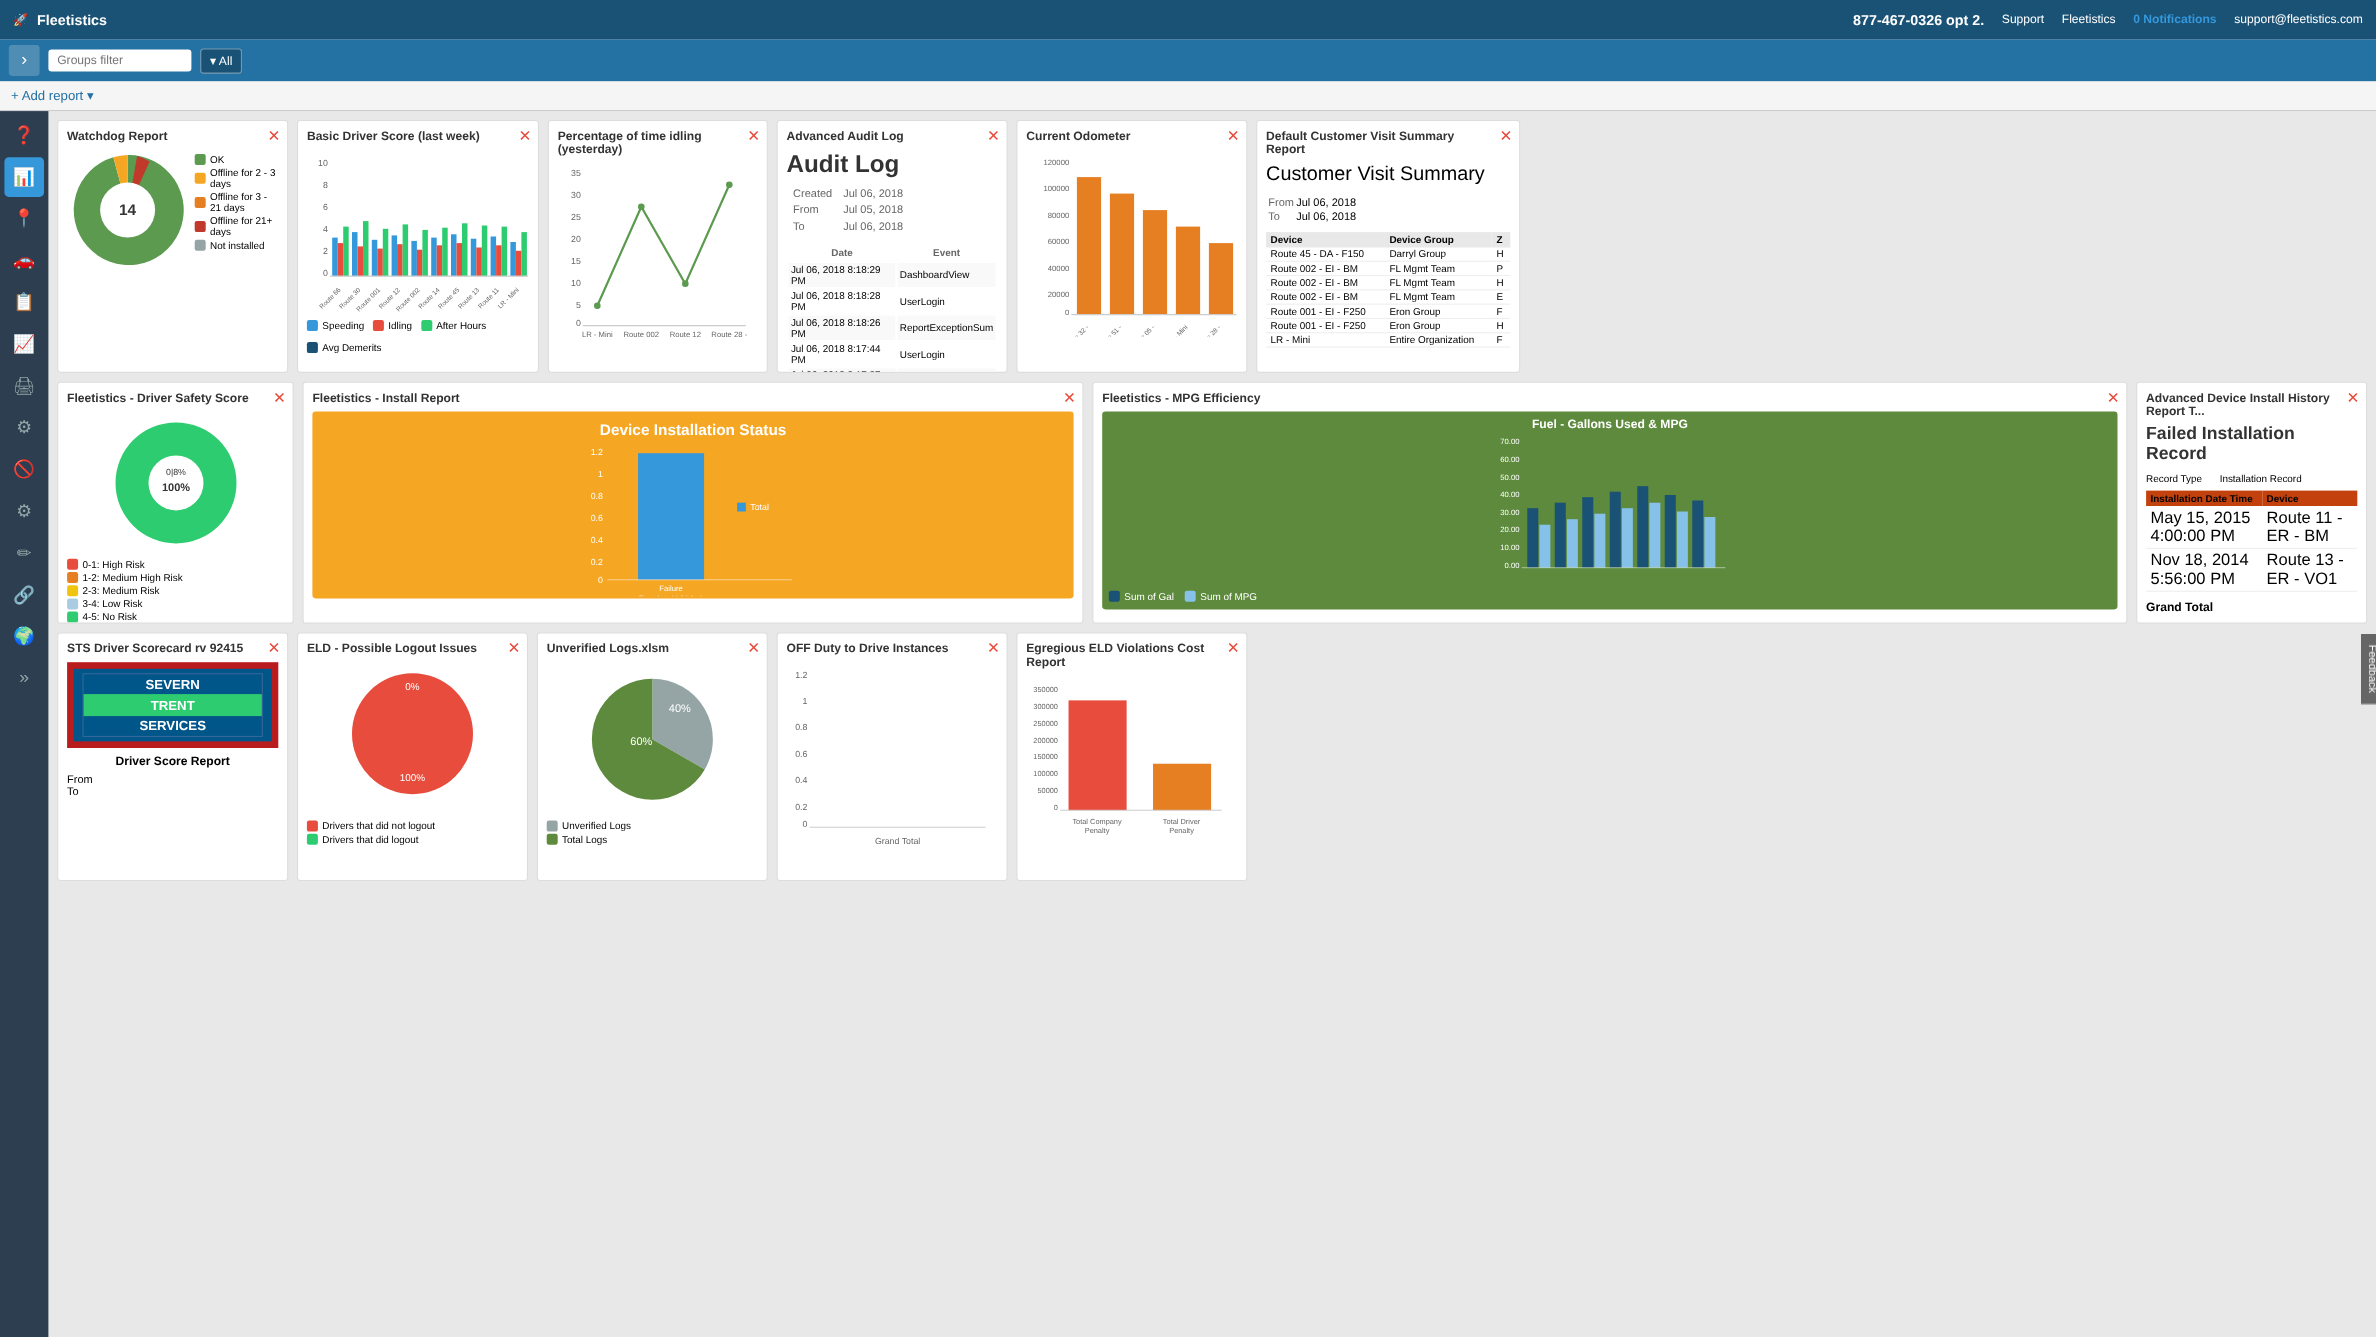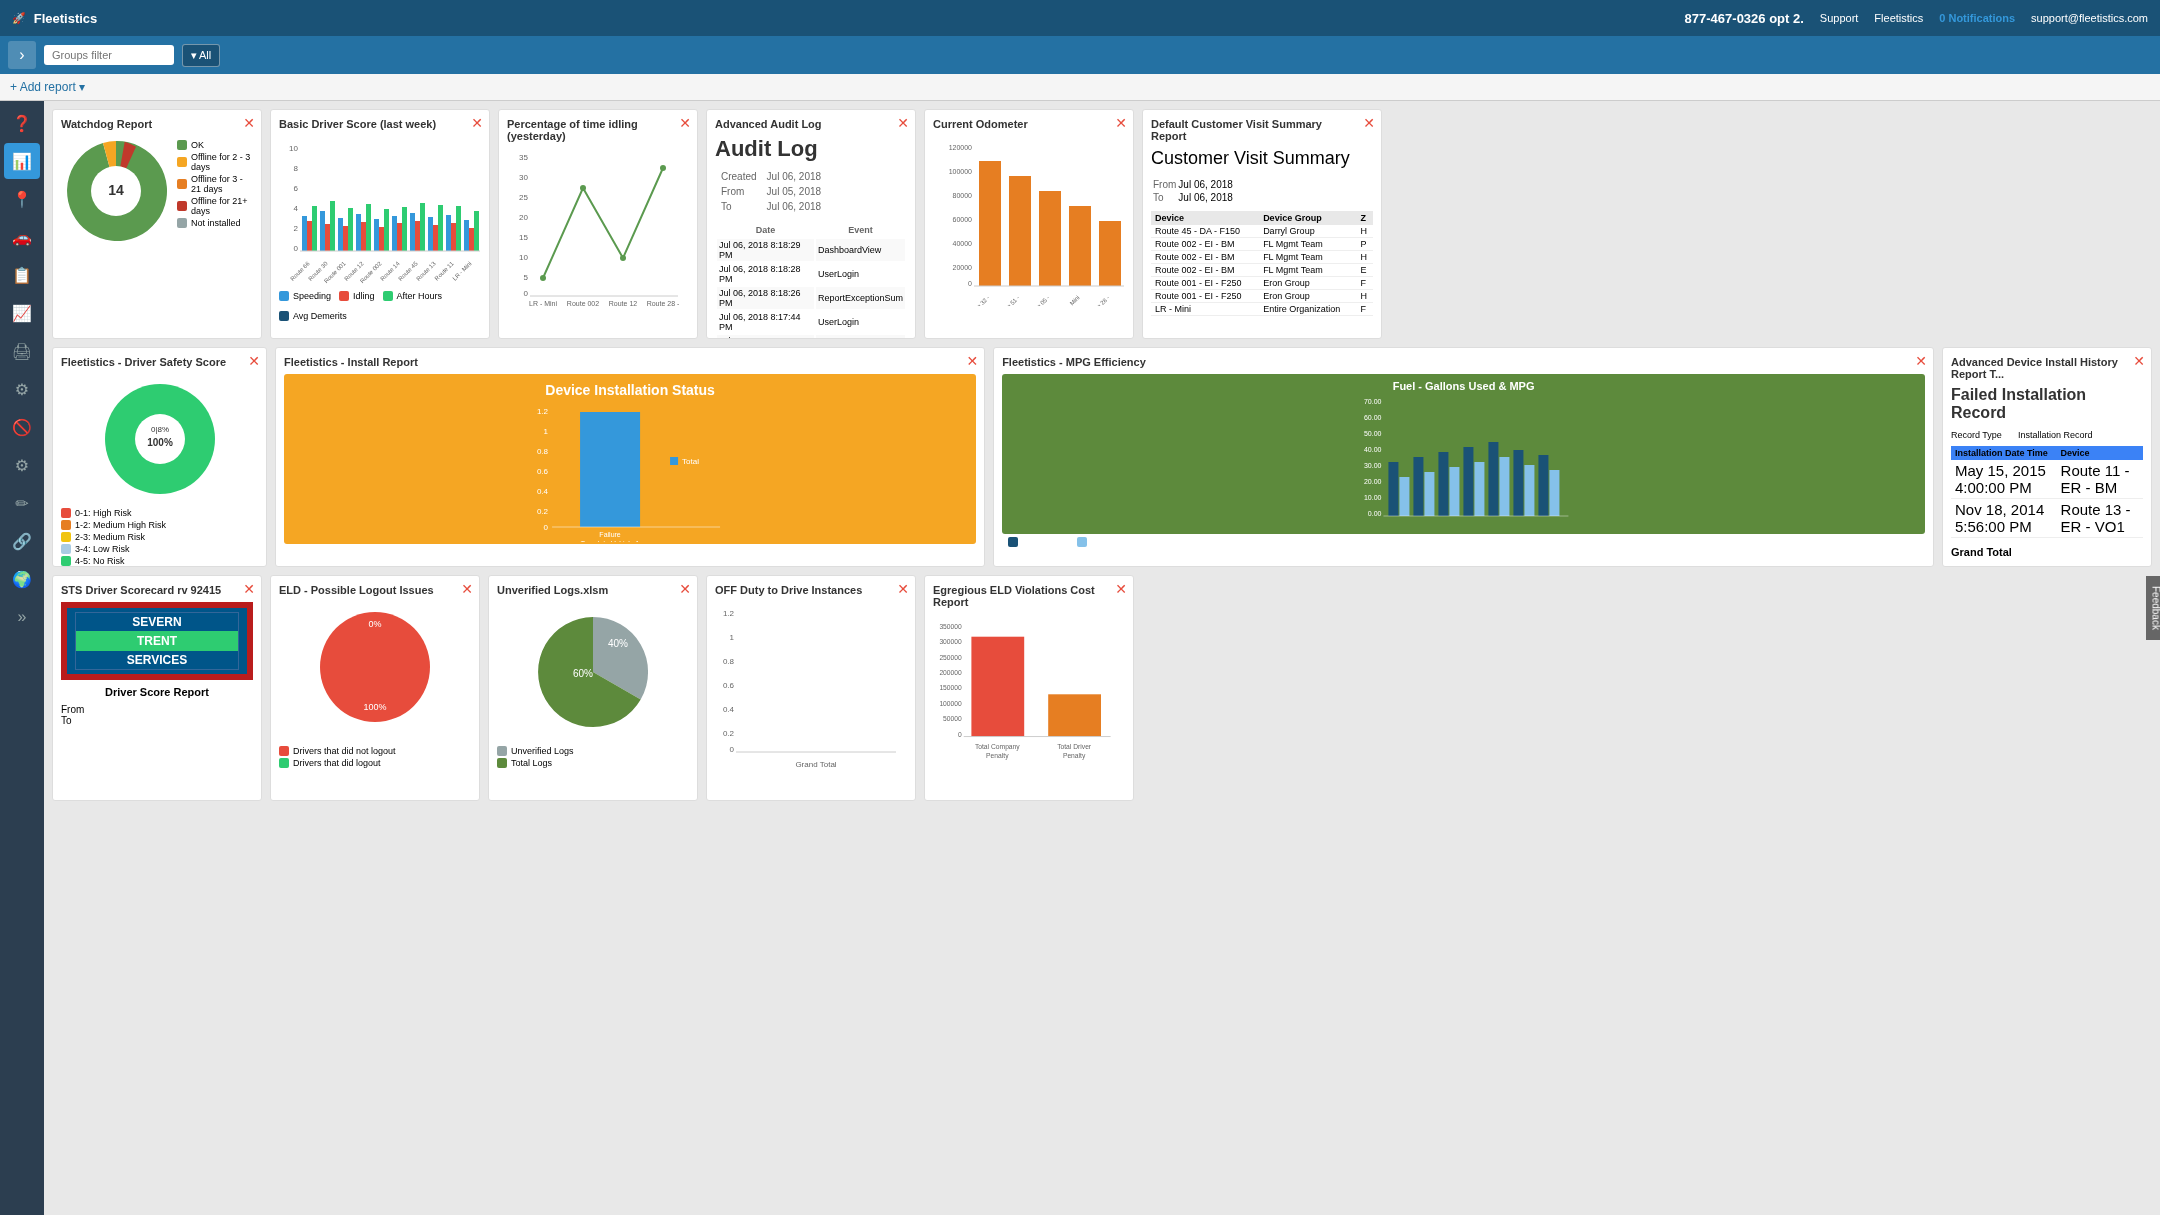--- a/index.html
+++ b/index.html
@@ -161,21 +161,21 @@
     
     .install-widget {}
     
     
     .mpg-widget {}
     
     
     .failed-install-widget {}
     .fi-title { font-size: 16px; font-weight: bold; margin-bottom: 8px; color: #333; }
     .fi-table { width: 100%; font-size: 9px; border-collapse: collapse; }
-    .fi-table th { background: #3b82f6; padding: 2px 4px; text-align: left; font-size: 9px; }
+    .fi-table th { background: #c2410c; padding: 2px 4px; text-align: left; font-size: 9px; }
     .fi-table td { padding: 2px 4px; border-bottom: 1px solid #eee; font-size: 15px; }
     .fi-grand-total { font-weight: bold; font-size: 11px; margin-top: 6px; }
     
     
     .sts-widget { max-width: 220px; }
     .sts-logo { background: #b91c1c; padding: 6px; margin-bottom: 6px; text-align: center; }
     
     .eld-widget {}
     .unverified-widget {}
     .offduty-widget {}
@@ -224,21 +224,21 @@
       font-size: 14px;
       font-weight: bold;
       text-align: center;
       margin-bottom: 4px;
     }
 
     .mpg-chart-bg {
       background: #5d8a3c;
       padding: 6px;
       border-radius: 3px;
-      height: 160px;
+      height: 180px;
     }
     .mpg-chart-title {
       color: white;
       font-size: 11px;
       font-weight: bold;
       text-align: center;
     }
   </style>
 </head>
 <body>

